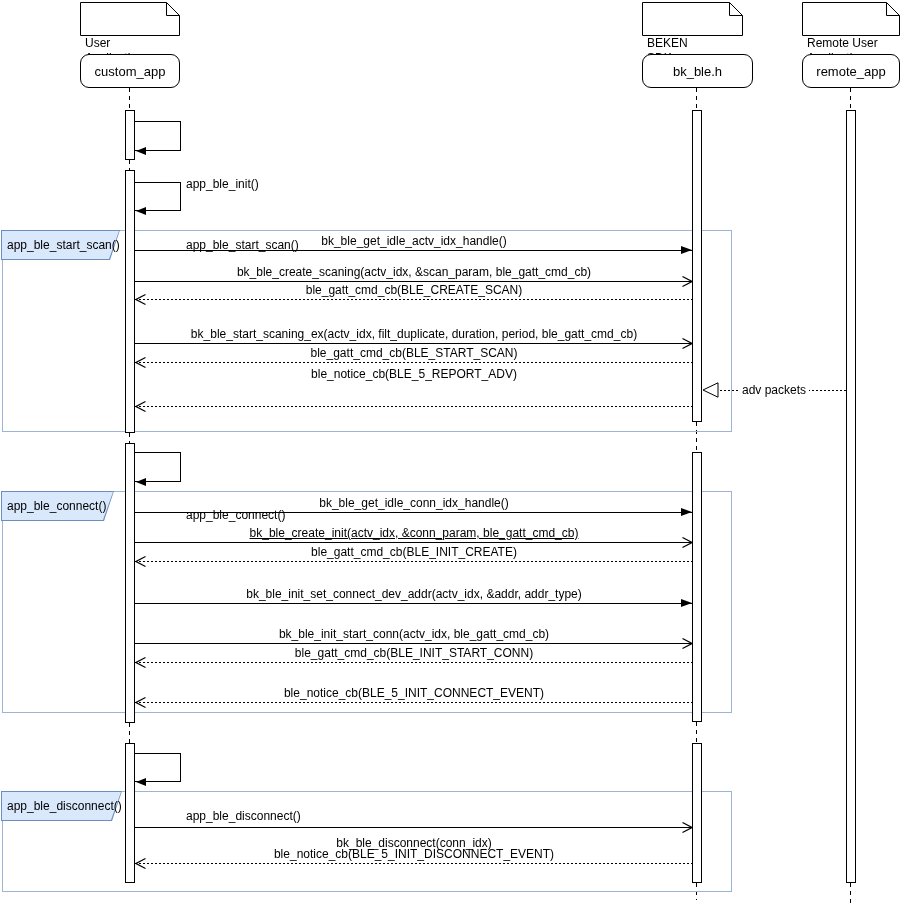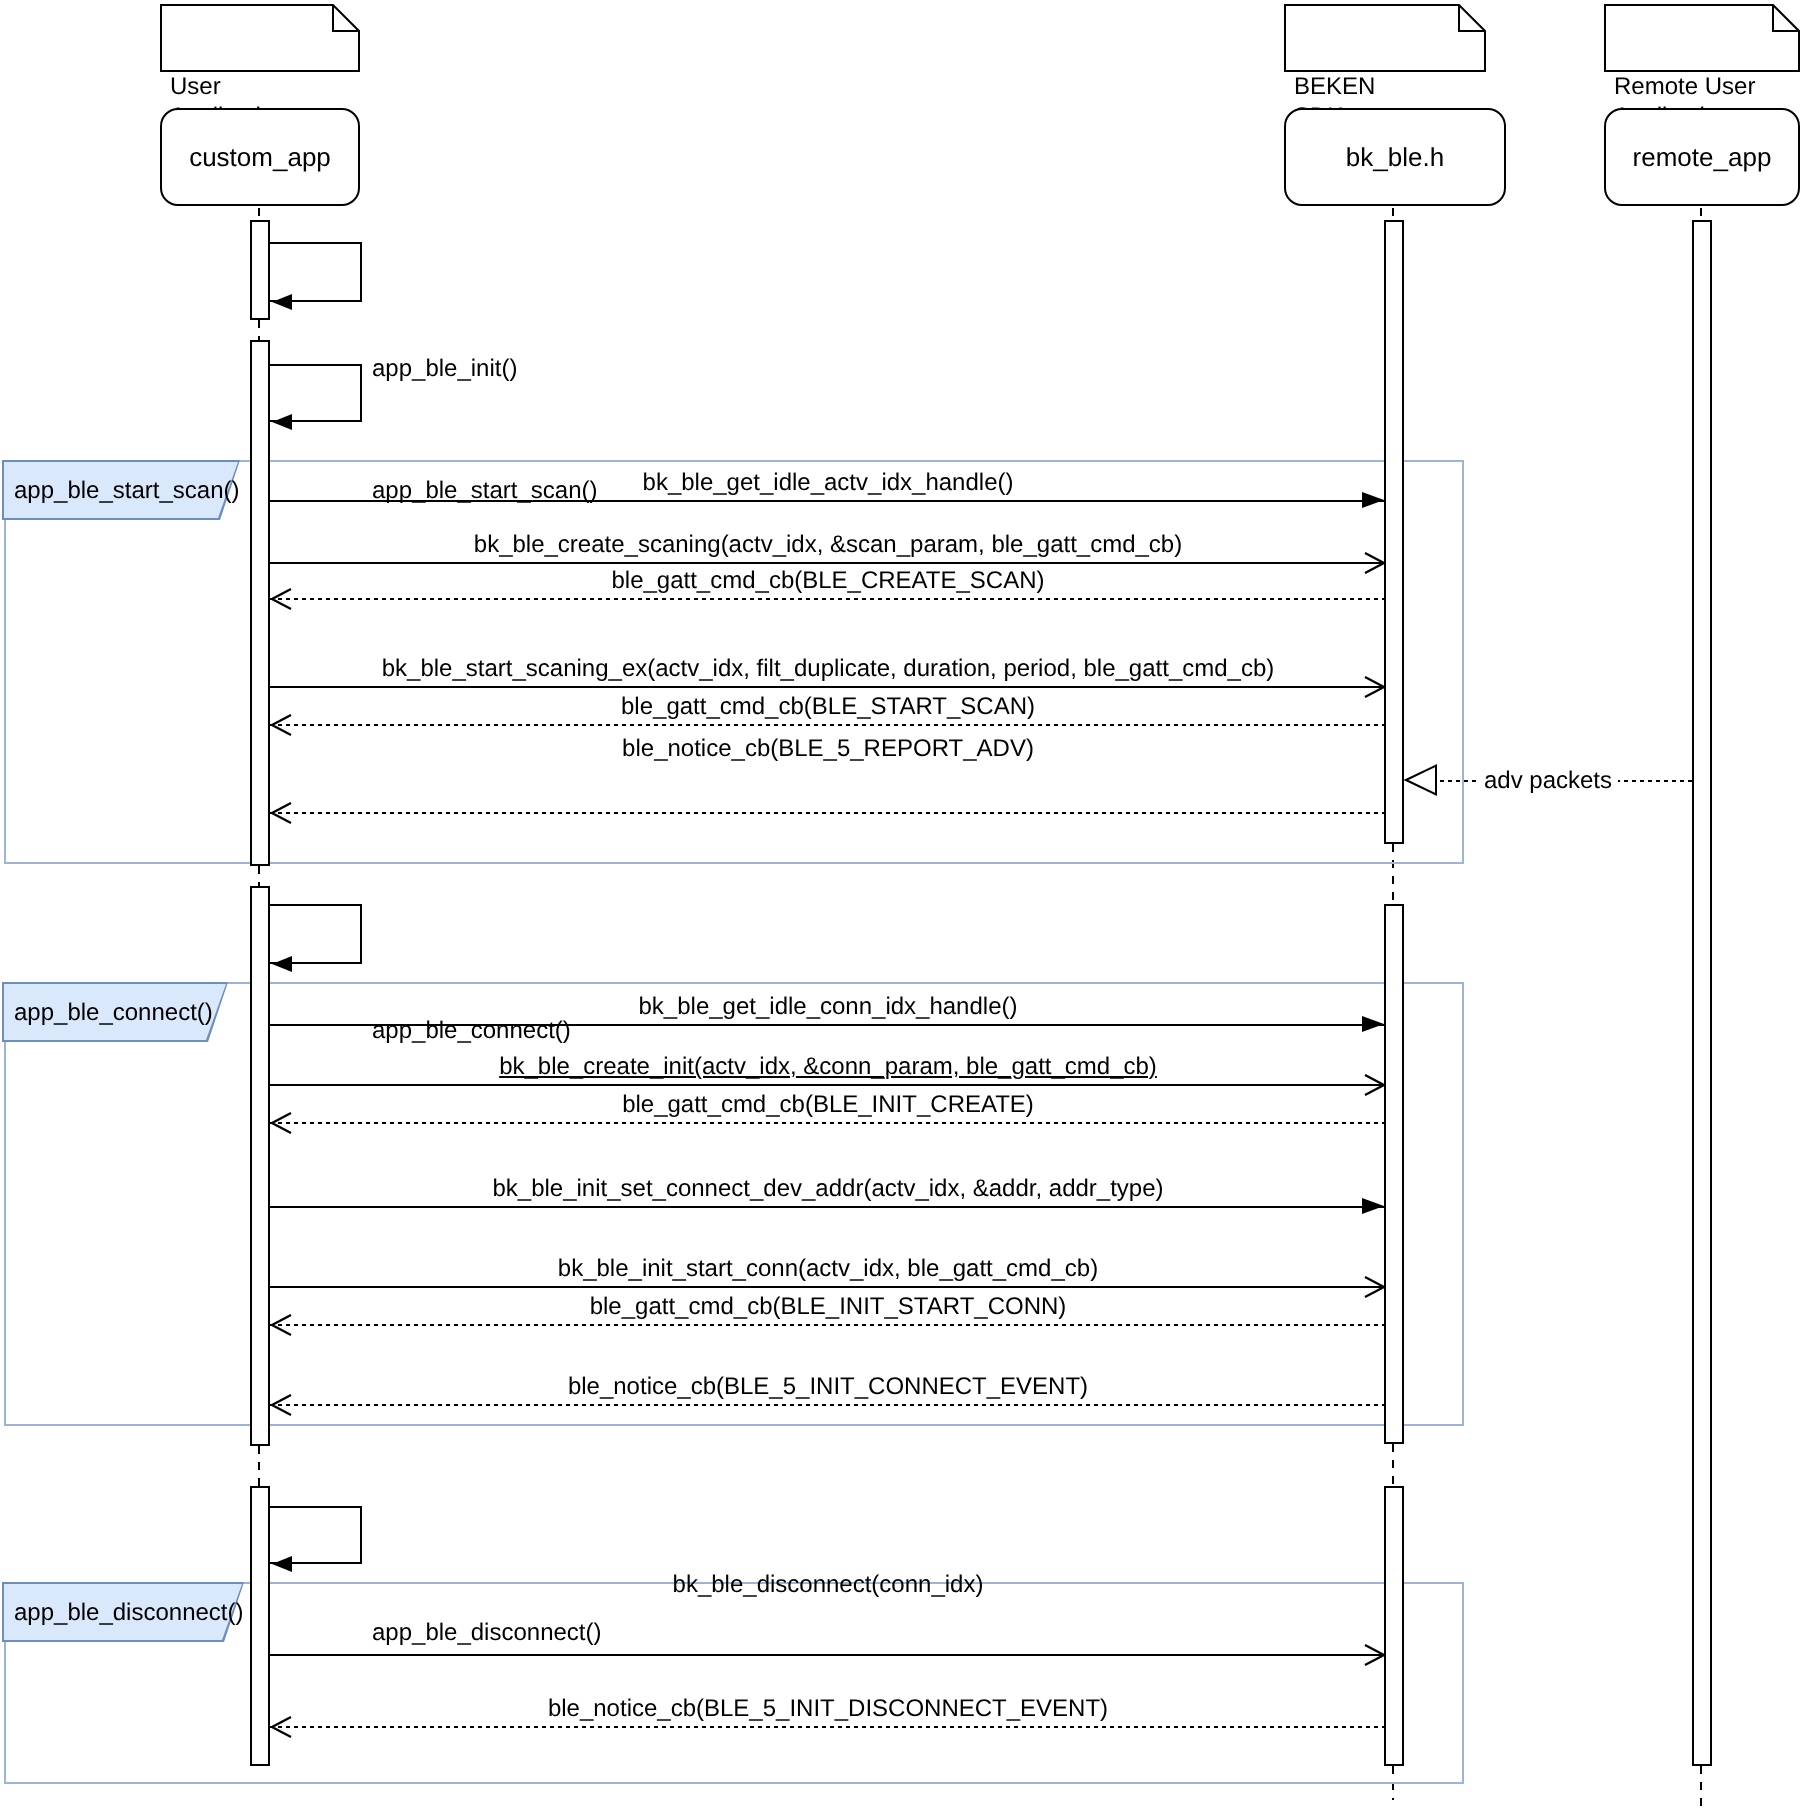--- a/index.html
+++ b/index.html
@@ -49,21 +49,21 @@
   
   .selfmsg{position:absolute;border:1px solid var(--line);border-left:none;background:transparent;}
   .selfmsg-arrow{position:absolute;width:0;height:0;
     border-right:10px solid var(--line);border-top:4px solid transparent;border-bottom:4px solid transparent;}
   .selfmsg-label{position:absolute;font-size:12px;white-space:nowrap;line-height:14px;margin-top:48px;}
 
   
   .note{position:absolute;}
   .note svg{position:absolute;left:0;top:0;}
   .note .txt{position:absolute;left:5px;top:2px;font-size:12px;line-height:15px;margin-top:32px;}
-  .obj{position:absolute;height:49px;border:1px solid var(--line);border-radius:9px;
+  .obj{position:absolute;height:34px;border:1px solid var(--line);border-radius:9px;
     background:#fff;display:flex;align-items:center;justify-content:center;font-size:13px;}
 </style>
 </head>
 <body>
 
 <div id="stage">
   <div class="layer" id="layer-lifelines">
       <div class="lifeline" style="left: 129px; top: 88px; height: 22px;"></div>
       <div class="lifeline" style="left: 129px; top: 160px; height: 10px;"></div>
       <div class="lifeline" style="left: 129px; top: 433px; height: 10px;"></div>
@@ -179,21 +179,21 @@
       <div class="msg-label" style="left: 414px; top: 646px;">ble_gatt_cmd_cb(BLE_INIT_START_CONN)</div>
       <div class="msg-line-dashed" style="left: 135px; top: 702px; width: 557px;"></div>
       <svg width="12" height="13" class="arrow-svg" style="left: 135px; top: 696px;">
         <path d="M10.5 1.5 L1 6.5 L10.5 11.5" fill="none" stroke="#000" stroke-width="1.2"></path>
       </svg>
       <div class="msg-label" style="left: 414px; top: 686px;">ble_notice_cb(BLE_5_INIT_CONNECT_EVENT)</div>
       <div class="msg-line-solid" style="left: 135px; top: 827px; width: 557px;"></div>
       <svg width="12" height="13" class="arrow-svg" style="left: 681px; top: 821px;">
         <path d="M1.5 1.5 L11 6.5 L1.5 11.5" fill="none" stroke="#000" stroke-width="1.2"></path>
       </svg>
-      <div class="msg-label" style="left: 414px; top: 785px;">bk_ble_disconnect(conn_idx)</div>
+      <div class="msg-label" style="left: 414px; top: 836px;">bk_ble_disconnect(conn_idx)</div>
       <div class="msg-line-dashed" style="left: 135px; top: 863px; width: 557px;"></div>
       <svg width="12" height="13" class="arrow-svg" style="left: 135px; top: 857px;">
         <path d="M10.5 1.5 L1 6.5 L10.5 11.5" fill="none" stroke="#000" stroke-width="1.2"></path>
       </svg>
       <div class="msg-label" style="left: 414px; top: 847px;">ble_notice_cb(BLE_5_INIT_DISCONNECT_EVENT)</div>
     </div>
   <div class="layer" id="layer-actors">
       <div class="note" style="left: 80px; top: 2px; width: 100px; height: 34px;">
         <svg width="100" height="34">
           <path d="M0.5,0.5 H86.5 L99.5,13.5 V33.5 H0.5 Z" fill="#ffffff" stroke="#000"></path>

